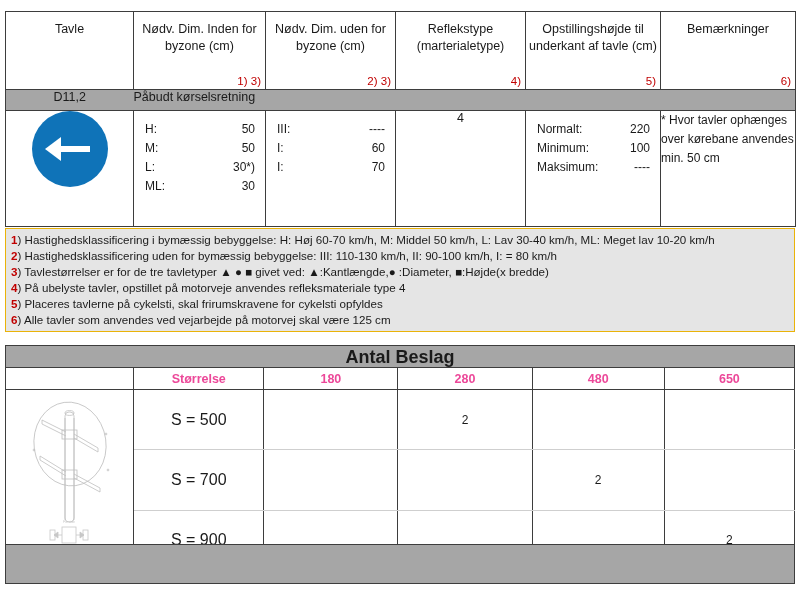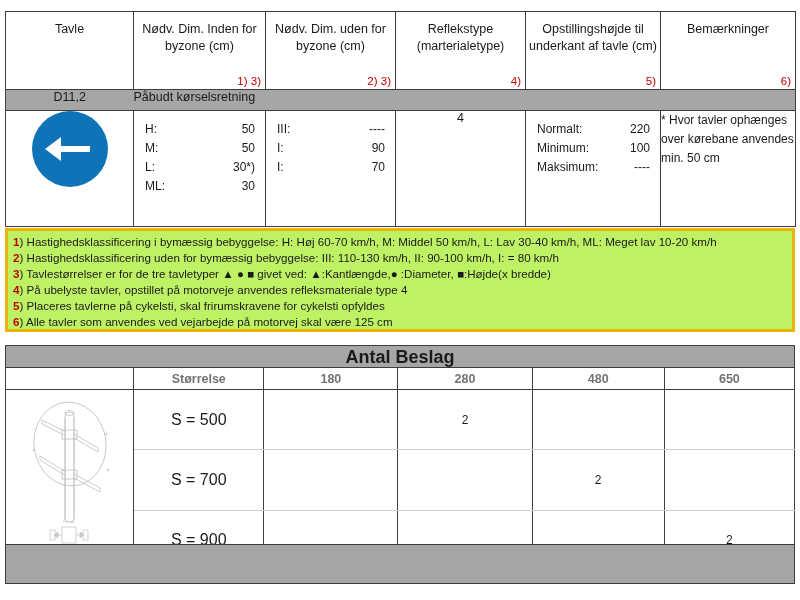--- a/index.html
+++ b/index.html
@@ -162,22 +162,22 @@
   }
 
   
   .notes-box {
     position: absolute;
     left: 5px;
     top: 228px;
     width: 790px;
     height: 104px;
     box-sizing: border-box;
-    border: 3px solid #eab308;
-    background: #bef264;
+    border: 1px solid #eab308;
+    background: #e5e5e5;
     padding: 3px 4px 0 5px;
   }
   .note {
     font-size: 11.6px;
     line-height: 16.1px;
     white-space: nowrap;
     color: #1a1a1a;
   }
   .note .num {
     color: #c00000;
@@ -214,21 +214,21 @@
   .beslag-table td {
     border: 1px solid #3d3d3d;
     padding: 0;
     background: #ffffff;
   }
   .bt-head {
     height: 21px;
     text-align: center;
     font-size: 12.5px;
     font-weight: bold;
-    color: #737373;
+    color: #ec4899;
   }
   .bt-row td {
     height: 51px;
     border-top: 1px solid #cfcfcf;
     border-bottom: 1px solid #cfcfcf;
   }
   .bt-row td.sidecol {
     border-top: 1px solid #3d3d3d;
     border-bottom: 1px solid #3d3d3d;
   }
@@ -345,21 +345,21 @@
         </td>
 
         <td>
           <div class="dim-list">
             <div class="dim-line">
               <span class="dim-key">III:</span>
               <span class="dim-val">----</span>
             </div>
             <div class="dim-line">
               <span class="dim-key">I:</span>
-              <span class="dim-val">90</span>
+              <span class="dim-val">60</span>
             </div>
             <div class="dim-line">
               <span class="dim-key">I:</span>
               <span class="dim-val">70</span>
             </div>
           </div>
         </td>
 
         <td class="center-mid">4</td>
 

